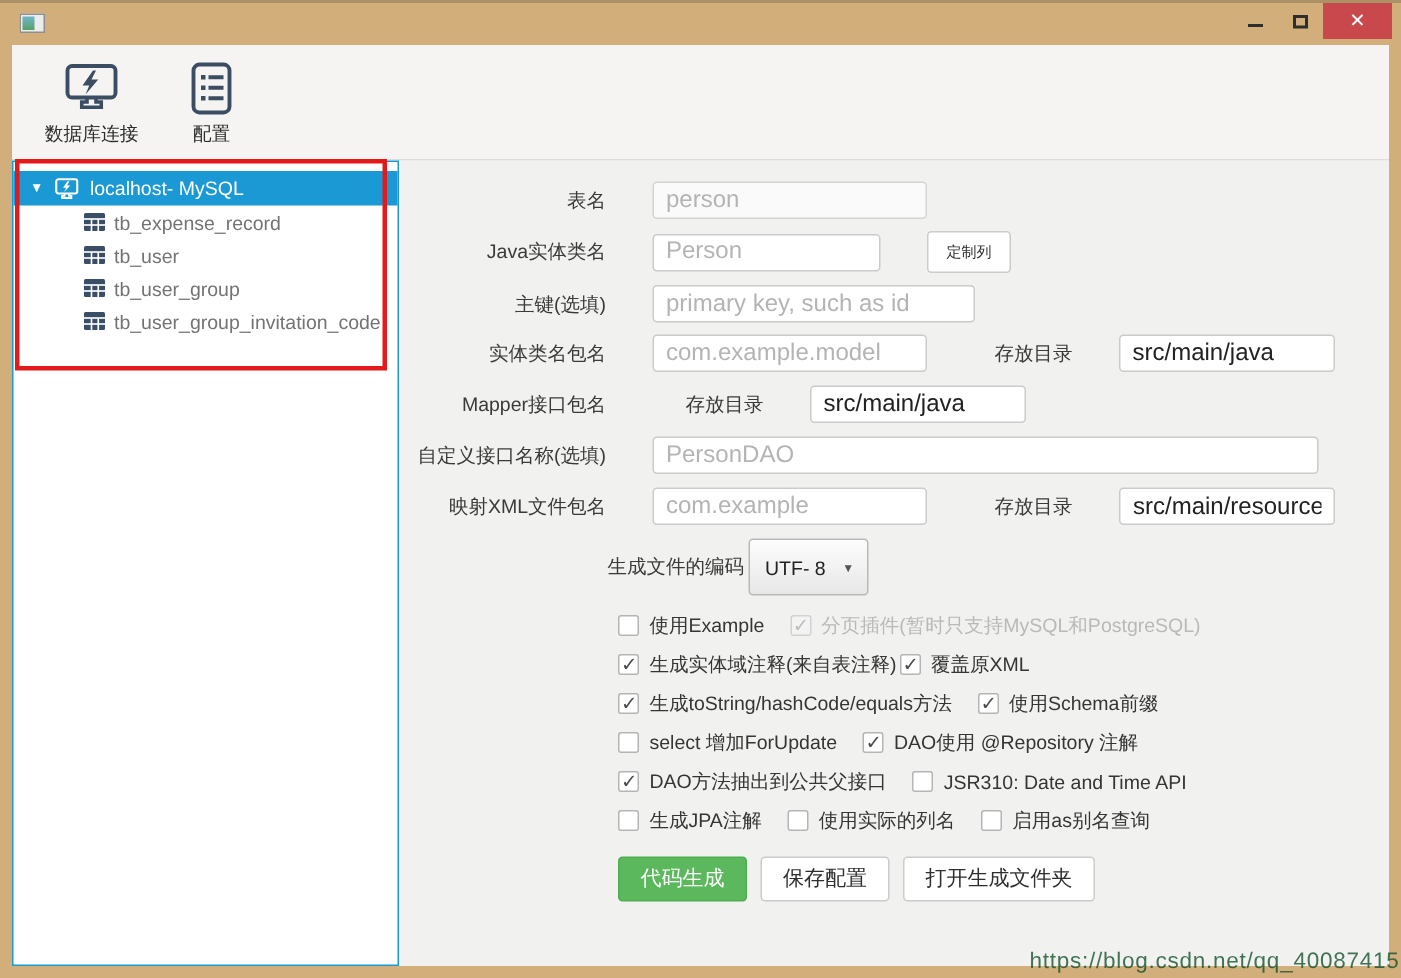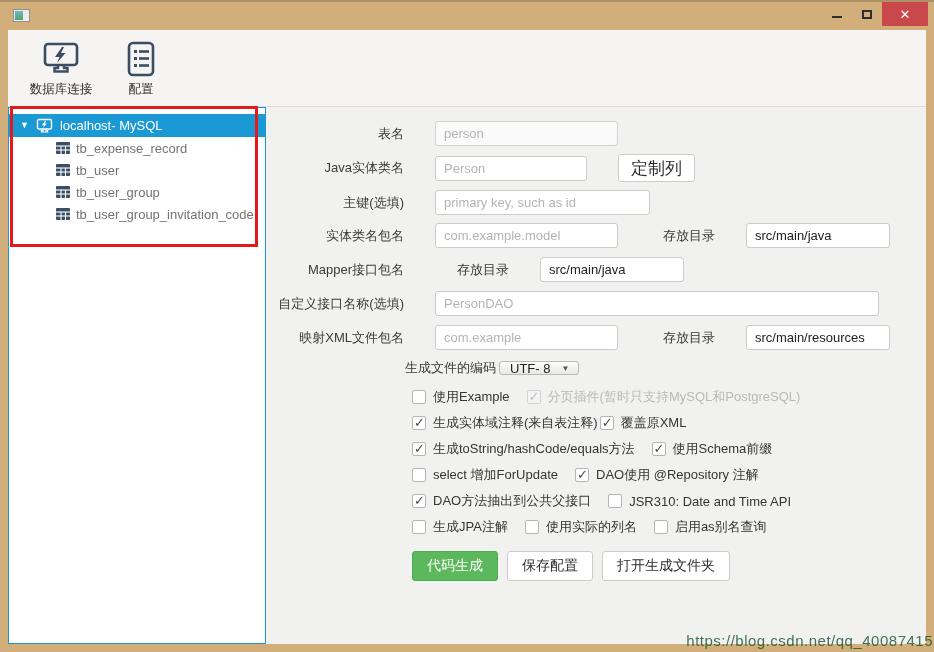--- a/index.html
+++ b/index.html
@@ -43,33 +43,33 @@
   .tree-root-label { margin-left:7px; font-size:13px; }
   .tree-item { height:22px; display:flex; align-items:center; padding-left:47px;
     color:#737373; font-size:13px; cursor:default; }
   .tree-item svg { margin-right:6px; flex:none; }
   
   .content { flex:1; position:relative; padding-top:14px; background:#f1f1ef; }
   .row { display:flex; align-items:center; margin-bottom:8px;gap:23px; }
   .row.sp { margin-bottom:9px; }
   .lab { width:138px; flex:none; text-align:right; font-size:13px; color:#3a3a3a; margin-right:8px; }
   .txt { height:25px; border:1px solid #cbcbcb; border-radius:3px; padding:0 8px;
-    font-size:13px; color:#222; background:#fff; font-family:inherit; }
+    font-size:16px; color:#222; background:#fff; font-family:inherit; }
   .txt::placeholder { color:#b4b4b4; }
   .txt.dis { background:#fafafa; border-color:#d4d4d4; }
   .w-tbl{width:183px} .w-ent{width:152px} .w-pk{width:215px} .w-proj{width:402px}
   .w-pkg{width:183px} .w-dir{width:144px} .w-dao{width:444px}
   .dir-lab { font-size:13px; color:#3a3a3a; margin:0 8px 0 22px; flex:none; }
   .btn { height:28px; background:#fff; border:1px solid #ccc; border-radius:3px;
-    font-size:17px; color:#2e2e2e; padding:0 12px; margin-left:8px;
+    font-size:10px; color:#2e2e2e; padding:0 12px; margin-left:8px;
     display:inline-flex; align-items:center; cursor:default; font-family:inherit; }
   .btn.browse { height:26px; padding:0 11px; }
   .enc-row { display:flex; align-items:center; margin:2px 0 12px 139px;text-align:right; }
   .enc-lab { font-size:13px; color:#3a3a3a; }
-  .combo { display:inline-flex; align-items:center; gap:11px; height:14px; padding:0 9px 0 10px;
+  .combo { display:inline-flex; align-items:center; gap:11px; height:38px; padding:0 9px 0 10px;
     margin-left:3px; border:1px solid #b9b9b9; border-radius:3px;
     background:linear-gradient(#fdfdfd,#e7e7e7); font-size:13px; color:#222; cursor:default; }
   .combo .arrow { font-size:8px; color:#555; }
   .opts { margin-left:146px; }
   .opt-row { display:flex; align-items:center; margin-bottom:10px; height:16px; }
   .opt { display:flex; align-items:center; margin-right:17px; cursor:default; }
   .opt.tight { margin-right:2px; }
   .box { width:14px; height:14px; flex:none; border:1px solid #b5b5b5; border-radius:2px;
     background:#fff; position:relative; }
   .opt.checked .box::after { content:"✓"; position:absolute; top:-2px; left:1px;

